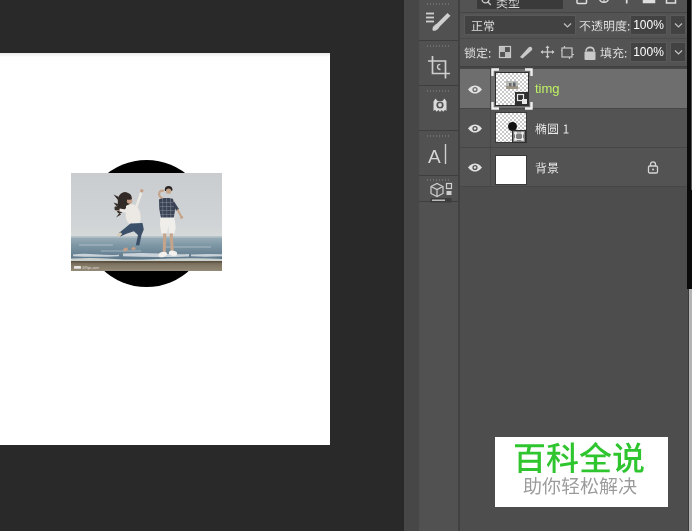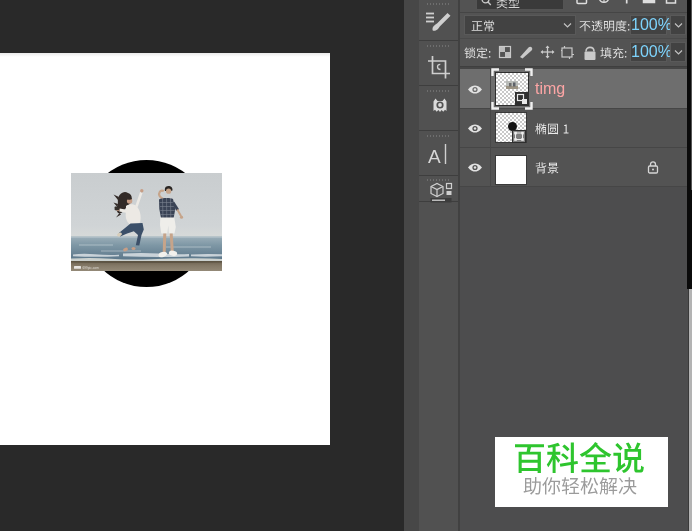--- a/index.html
+++ b/index.html
@@ -1,18 +1,18 @@
 <!DOCTYPE html>
 <html><head><meta charset="utf-8"><style>
 *{margin:0;padding:0;box-sizing:border-box}
 html,body{width:692px;height:531px;overflow:hidden;background:#292929}
 #r{position:relative;width:692px;height:531px;background:#292929;font-family:"Liberation Sans",sans-serif;overflow:hidden}
 .a{position:absolute}
 .box{background:#424242;border:1px solid #595959}
-.val{color:#7dd3fc;font-size:16px;text-align:center}
+.val{color:#ffffff;font-size:12px;text-align:center}
 </style></head><body>
 <div id="r">
 <div class="a" style="left:0;top:53px;width:330px;height:392px;background:#fff"></div>
 <div class="a" style="left:0;top:53px;width:330px;height:4px;background:linear-gradient(#e9e9e9,#fff)"></div>
 <div class="a" style="left:83px;top:160px;width:127px;height:127px;border-radius:50%;background:#000"></div>
 <svg class="a" style="left:71px;top:173px" width="151" height="98" viewBox="0 0 151 98">
 <defs>
 <linearGradient id="sky" x1="0" y1="0" x2="0" y2="1">
           <stop offset="0" stop-color="#c9cdcf"></stop>
           <stop offset=".8" stop-color="#d0d4d6"></stop>
@@ -244,21 +244,21 @@
       <rect width="12" height="8" fill="#b9bcb9"></rect>
       <rect y="5" width="12" height="3" fill="#9c9484"></rect>
       <rect x="3" y="2" width="2.5" height="3.5" fill="#6d6d6d"></rect>
       <rect x="7" y="1.5" width="2.5" height="4" fill="#5d6168"></rect>
     </svg>
 <div class="a" style="left:515px;top:92px;width:14px;height:14px;background:#2f2f2f"></div>
 <svg class="a" style="left:515px;top:92px" width="14" height="14">
       <rect x="2.5" y="2.5" width="6" height="6" fill="none" stroke="#e8e8e8" stroke-width="1.2"></rect>
       <rect x="7" y="7" width="5" height="5" fill="#e8e8e8"></rect>
     </svg>
-<div class="a" style="left:535px;top:82px;color:#fca5a5;font-size:16px;line-height:13px">timg</div>
+<div class="a" style="left:535px;top:82px;color:#bef264;font-size:13px;line-height:13px">timg</div>
 <div class="a" style="left:495px;top:112px;width:32px;height:31px;background:repeating-conic-gradient(#ffffff 0 25%,#c9c9c9 0 50%) 0 0/4px 4px;border:1px solid #3a3a3a"></div>
 <div class="a" style="left:508px;top:122px;width:9px;height:9px;border-radius:50%;background:#111"></div>
 <div class="a" style="left:512px;top:130px;width:14px;height:13px;background:#7e7e7e;border:1px solid #2e2e2e"></div>
 <svg class="a" style="left:512px;top:130px" width="14" height="13" viewBox="0 0 14 13">
       <rect x="3.5" y="3" width="7" height="6.5" fill="none" stroke="#ededed" stroke-width="1"></rect>
       <g fill="#ededed">
         <rect x="2.2" y="1.8" width="2.6" height="2.6"></rect>
         <rect x="9.2" y="1.8" width="2.6" height="2.6"></rect>
         <rect x="2.2" y="8.2" width="2.6" height="2.6"></rect>
         <rect x="9.2" y="8.2" width="2.6" height="2.6"></rect>

